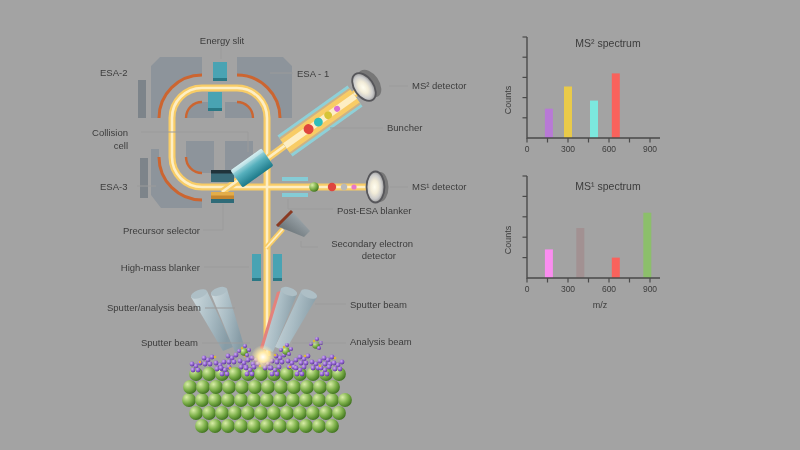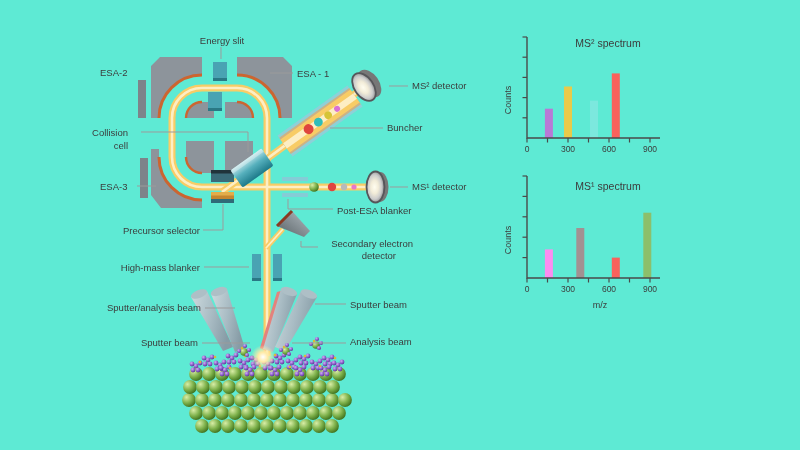--- a/index.html
+++ b/index.html
@@ -1,16 +1,16 @@
 <!DOCTYPE html>
 <html><head>
 <meta charset="utf-8">
 <style>
   html,body{margin:0;padding:0;background:#ffffff;}
-  .stage{position:relative;width:800px;height:450px;background:#5eead4;overflow:hidden;}
+  .stage{position:relative;width:800px;height:450px;background:#a3a3a3;overflow:hidden;}
   svg text{font-family:"Liberation Sans", sans-serif;fill:#3c3c3c;}
   .lbl{font-size:9.5px;}
   .chart-title{font-size:10.5px;}
   .tick-lbl{font-size:8.5px;}
   .axis-lbl{font-size:9px;}
 </style>
 </head>
 <body>
 
 <div class="stage">

